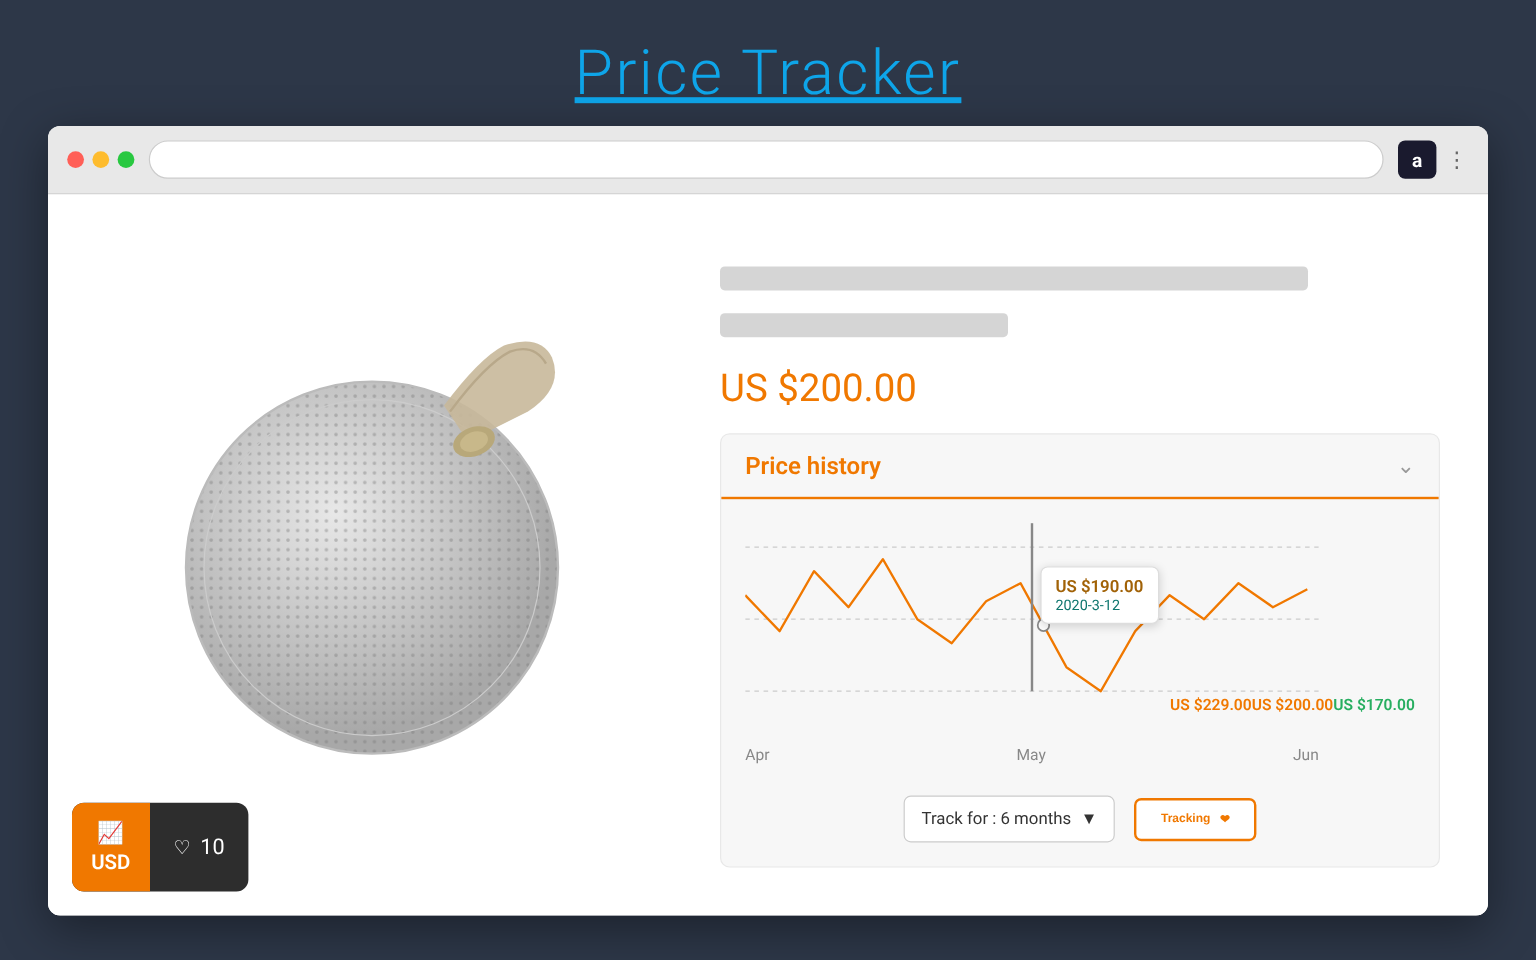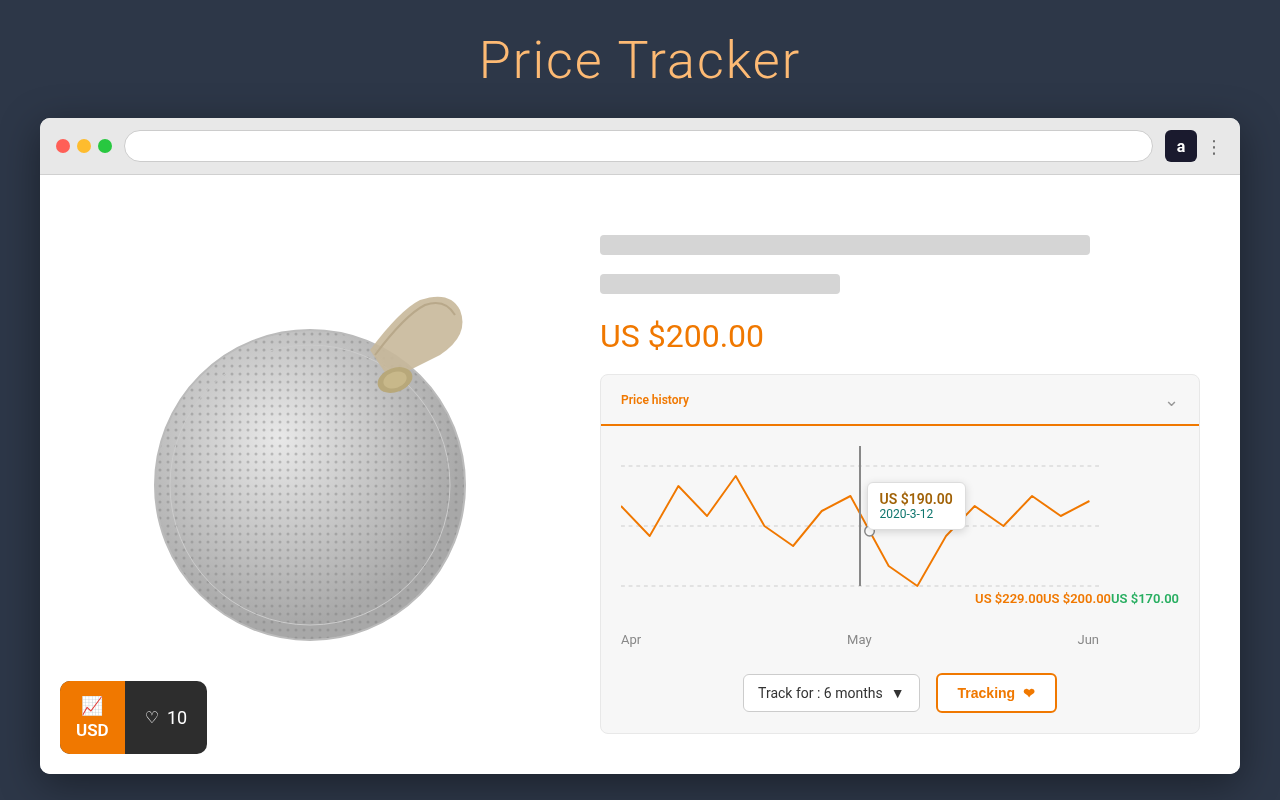--- a/index.html
+++ b/index.html
@@ -7,25 +7,26 @@
       background: #2d3748;
       font-family: -apple-system, BlinkMacSystemFont, 'Segoe UI', Roboto, sans-serif;
       display: flex;
       flex-direction: column;
       align-items: center;
       min-height: 800px;
       padding: 30px 0 20px;
     }
 
     .page-title {
-      color: #fdba74;
+      color: #0ea5e9;
       font-size: 52px;
       font-weight: 300;
       letter-spacing: 2px;
-      margin-bottom: 27px;
+      margin-bottom: 14px;
+      text-decoration: underline;
     }
 
     .browser-window {
       width: 1200px;
       background: #f0f0f0;
       border-radius: 10px;
       overflow: hidden;
       box-shadow: 0 10px 40px rgba(0,0,0,0.4);
     }
 
@@ -145,21 +146,21 @@
       padding: 14px 20px;
       display: flex;
       align-items: center;
       justify-content: space-between;
       cursor: pointer;
       border-bottom: 2px solid #f07800;
     }
 
     .price-history-title {
       color: #f07800;
-      font-size: 12px;
+      font-size: 20px;
       font-weight: 600;
     }
 
     .chevron-icon {
       color: #999;
       font-size: 18px;
     }
 
     .chart-container {
       padding: 20px 20px 10px;
@@ -268,21 +269,21 @@
       display: flex;
       align-items: center;
       gap: 8px;
     }
 
     .tracking-btn {
       border: 2px solid #f07800;
       border-radius: 6px;
       padding: 10px 20px;
       background: white;
-      font-size: 14px;
+      font-size: 10px;
       color: #f07800;
       font-weight: 600;
       cursor: pointer;
       display: flex;
       align-items: center;
       gap: 8px;
     }
 
     .heart-icon {
       color: #f07800;

